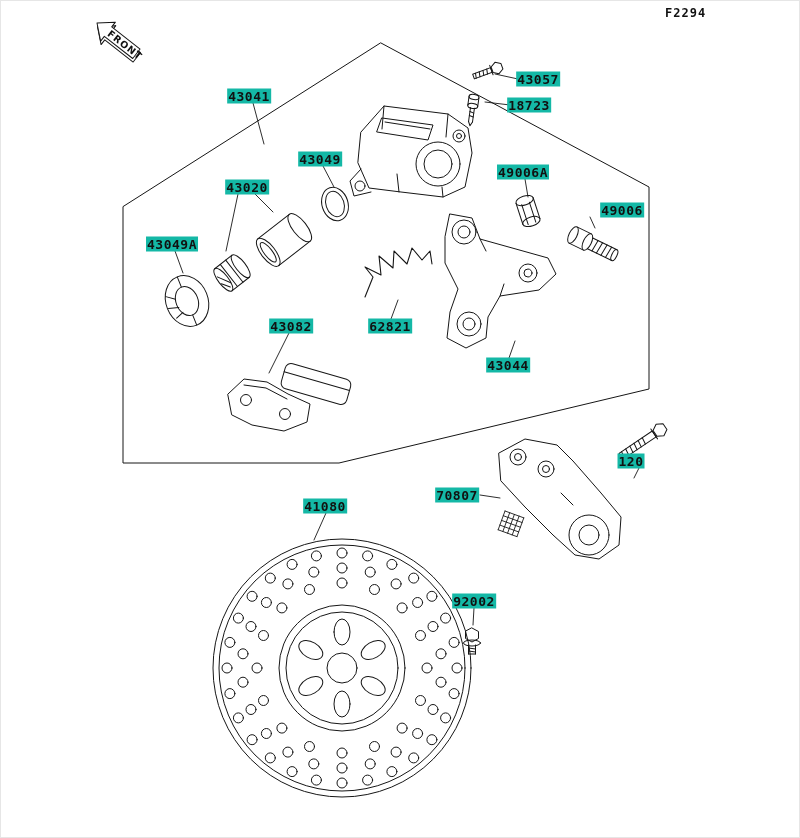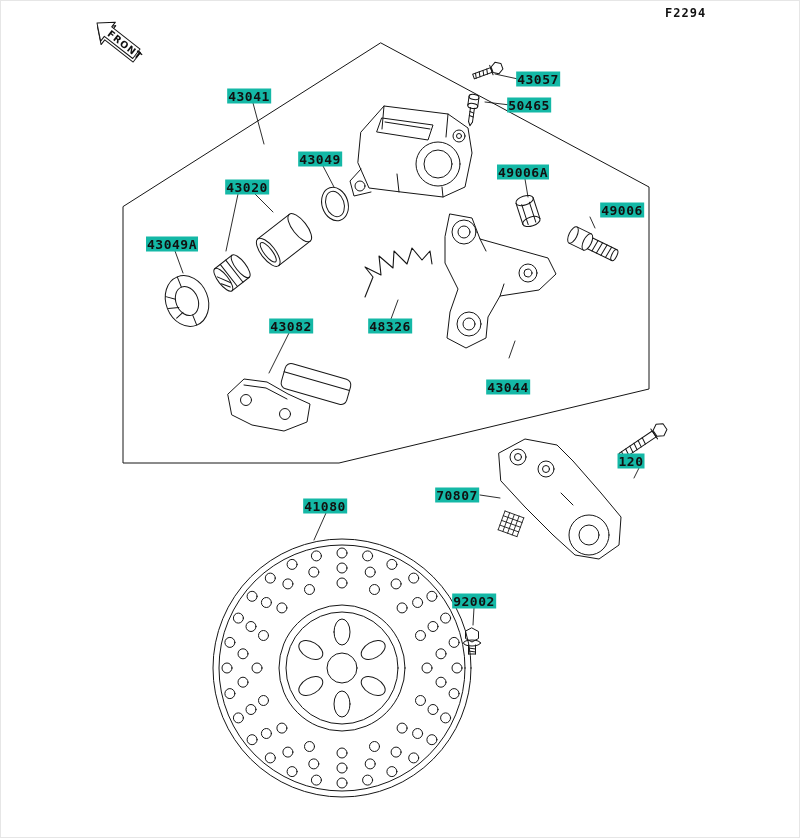--- a/index.html
+++ b/index.html
@@ -268,27 +268,27 @@
           <ellipse cx="372.2" cy="685.0" rx="8" ry="13" transform="rotate(-60 372.2 685.0)"></ellipse>
           <ellipse cx="341.0" cy="703.0" rx="8" ry="13" transform="rotate(0 341.0 703.0)"></ellipse>
           <ellipse cx="309.8" cy="685.0" rx="8" ry="13" transform="rotate(60 309.8 685.0)"></ellipse>
           <ellipse cx="309.8" cy="649.0" rx="8" ry="13" transform="rotate(120 309.8 649.0)"></ellipse>
         </g>
     </g>
   </svg>
 
   <span class="plabel" style="left:248px;top:95px">43041</span>
   <span class="plabel" style="left:537px;top:78px">43057</span>
-  <span class="plabel" style="left:528px;top:104px">50465</span>
+  <span class="plabel" style="left:528px;top:104px">18723</span>
   <span class="plabel" style="left:319px;top:158px">43049</span>
   <span class="plabel" style="left:522px;top:171px">49006A</span>
   <span class="plabel" style="left:621px;top:209px">49006</span>
   <span class="plabel" style="left:246px;top:186px">43020</span>
   <span class="plabel" style="left:171px;top:243px">43049A</span>
   <span class="plabel" style="left:290px;top:325px">43082</span>
-  <span class="plabel" style="left:389px;top:325px">48326</span>
-  <span class="plabel" style="left:507px;top:386px">43044</span>
+  <span class="plabel" style="left:389px;top:325px">62821</span>
+  <span class="plabel" style="left:507px;top:364px">43044</span>
   <span class="plabel" style="left:456px;top:494px">70807</span>
   <span class="plabel" style="left:630px;top:460px">120</span>
   <span class="plabel" style="left:324px;top:505px">41080</span>
   <span class="plabel" style="left:473px;top:600px">92002</span>
 
 </div>
 
 </body></html>

